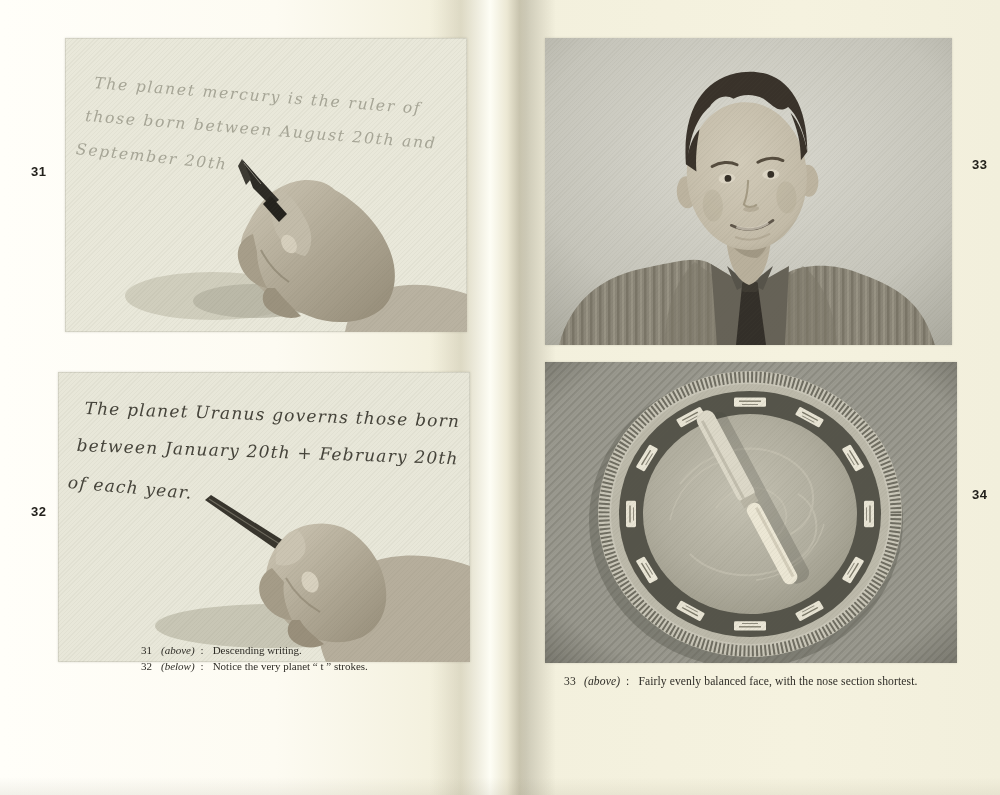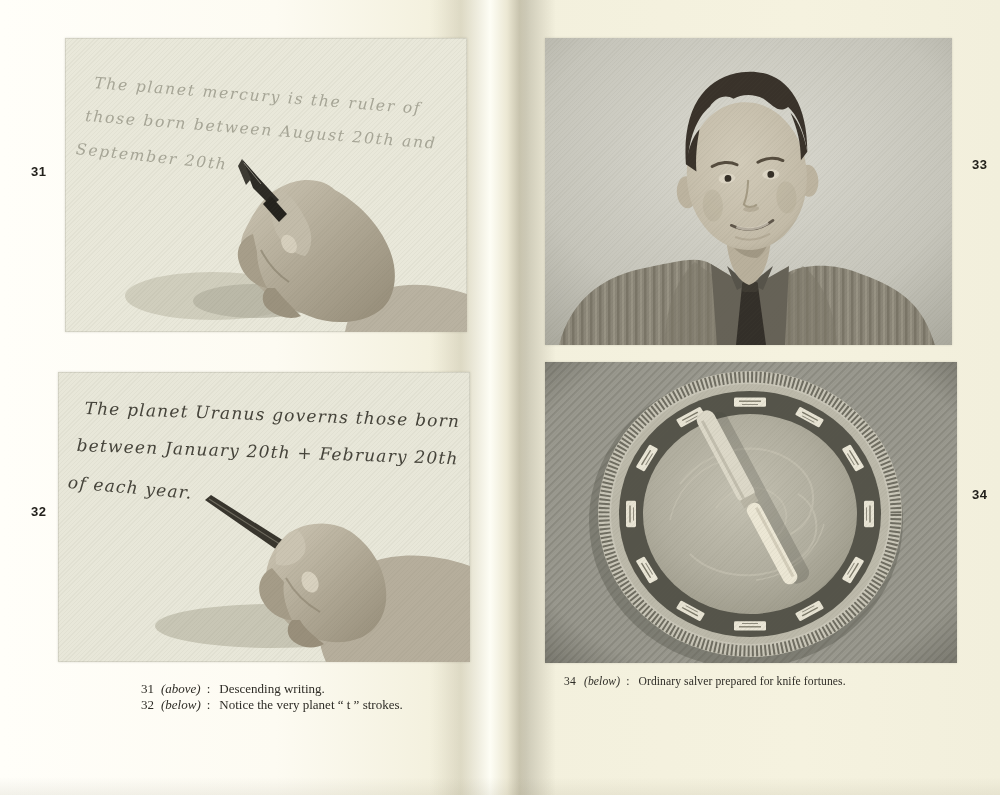--- a/index.html
+++ b/index.html
@@ -64,21 +64,21 @@
   #num31{left:31px;top:164px;}
   #num32{left:31px;top:504px;}
   #num33{left:972px;top:157px;}
   #num34{left:972px;top:487px;}
   
   .caption{position:absolute;white-space:nowrap;color:#2e2c26;}
   .caption .line{display:block;}
   .cap-num{display:inline-block;min-width:17px;}
   .cap-pos{font-style:italic;margin-left:3px;}
   .cap-sep{margin-left:6px;margin-right:9px;}
-  #caption-left{left:141px;top:681px;font-size:13px;line-height:16px;}
+  #caption-left{left:141px;top:642px;font-size:11px;line-height:16px;}
   #caption-right{left:564px;top:674px;font-size:11.6px;line-height:15px;letter-spacing:0.1px;}
 </style>
 </head>
 <body>
 
 <div class="page-left"></div>
 <div class="page-right"></div>
 <div class="gutter"></div>
 <div class="bottom-shade"></div>
 
@@ -311,15 +311,15 @@
   <span class="line">
     <span class="cap-num">31</span><span class="cap-pos">(above)</span><span class="cap-sep">:</span><span class="cap-text">Descending writing.</span>
   </span>
   <span class="line">
     <span class="cap-num">32</span><span class="cap-pos">(below)</span><span class="cap-sep">:</span><span class="cap-text">Notice the very planet “ t ” strokes.</span>
   </span>
 </div>
 
 <div class="caption" id="caption-right">
   <span class="line">
-    <span class="cap-num">34</span><span class="cap-pos">(below)</span><span class="cap-sep">:</span><span class="cap-text">Ordinary salver prepared for knife fortunes.</span>
+    <span class="cap-num">33</span><span class="cap-pos">(above)</span><span class="cap-sep">:</span><span class="cap-text">Fairly evenly balanced face, with the nose section shortest.</span>
   </span>
 </div>
 
 </body></html>

